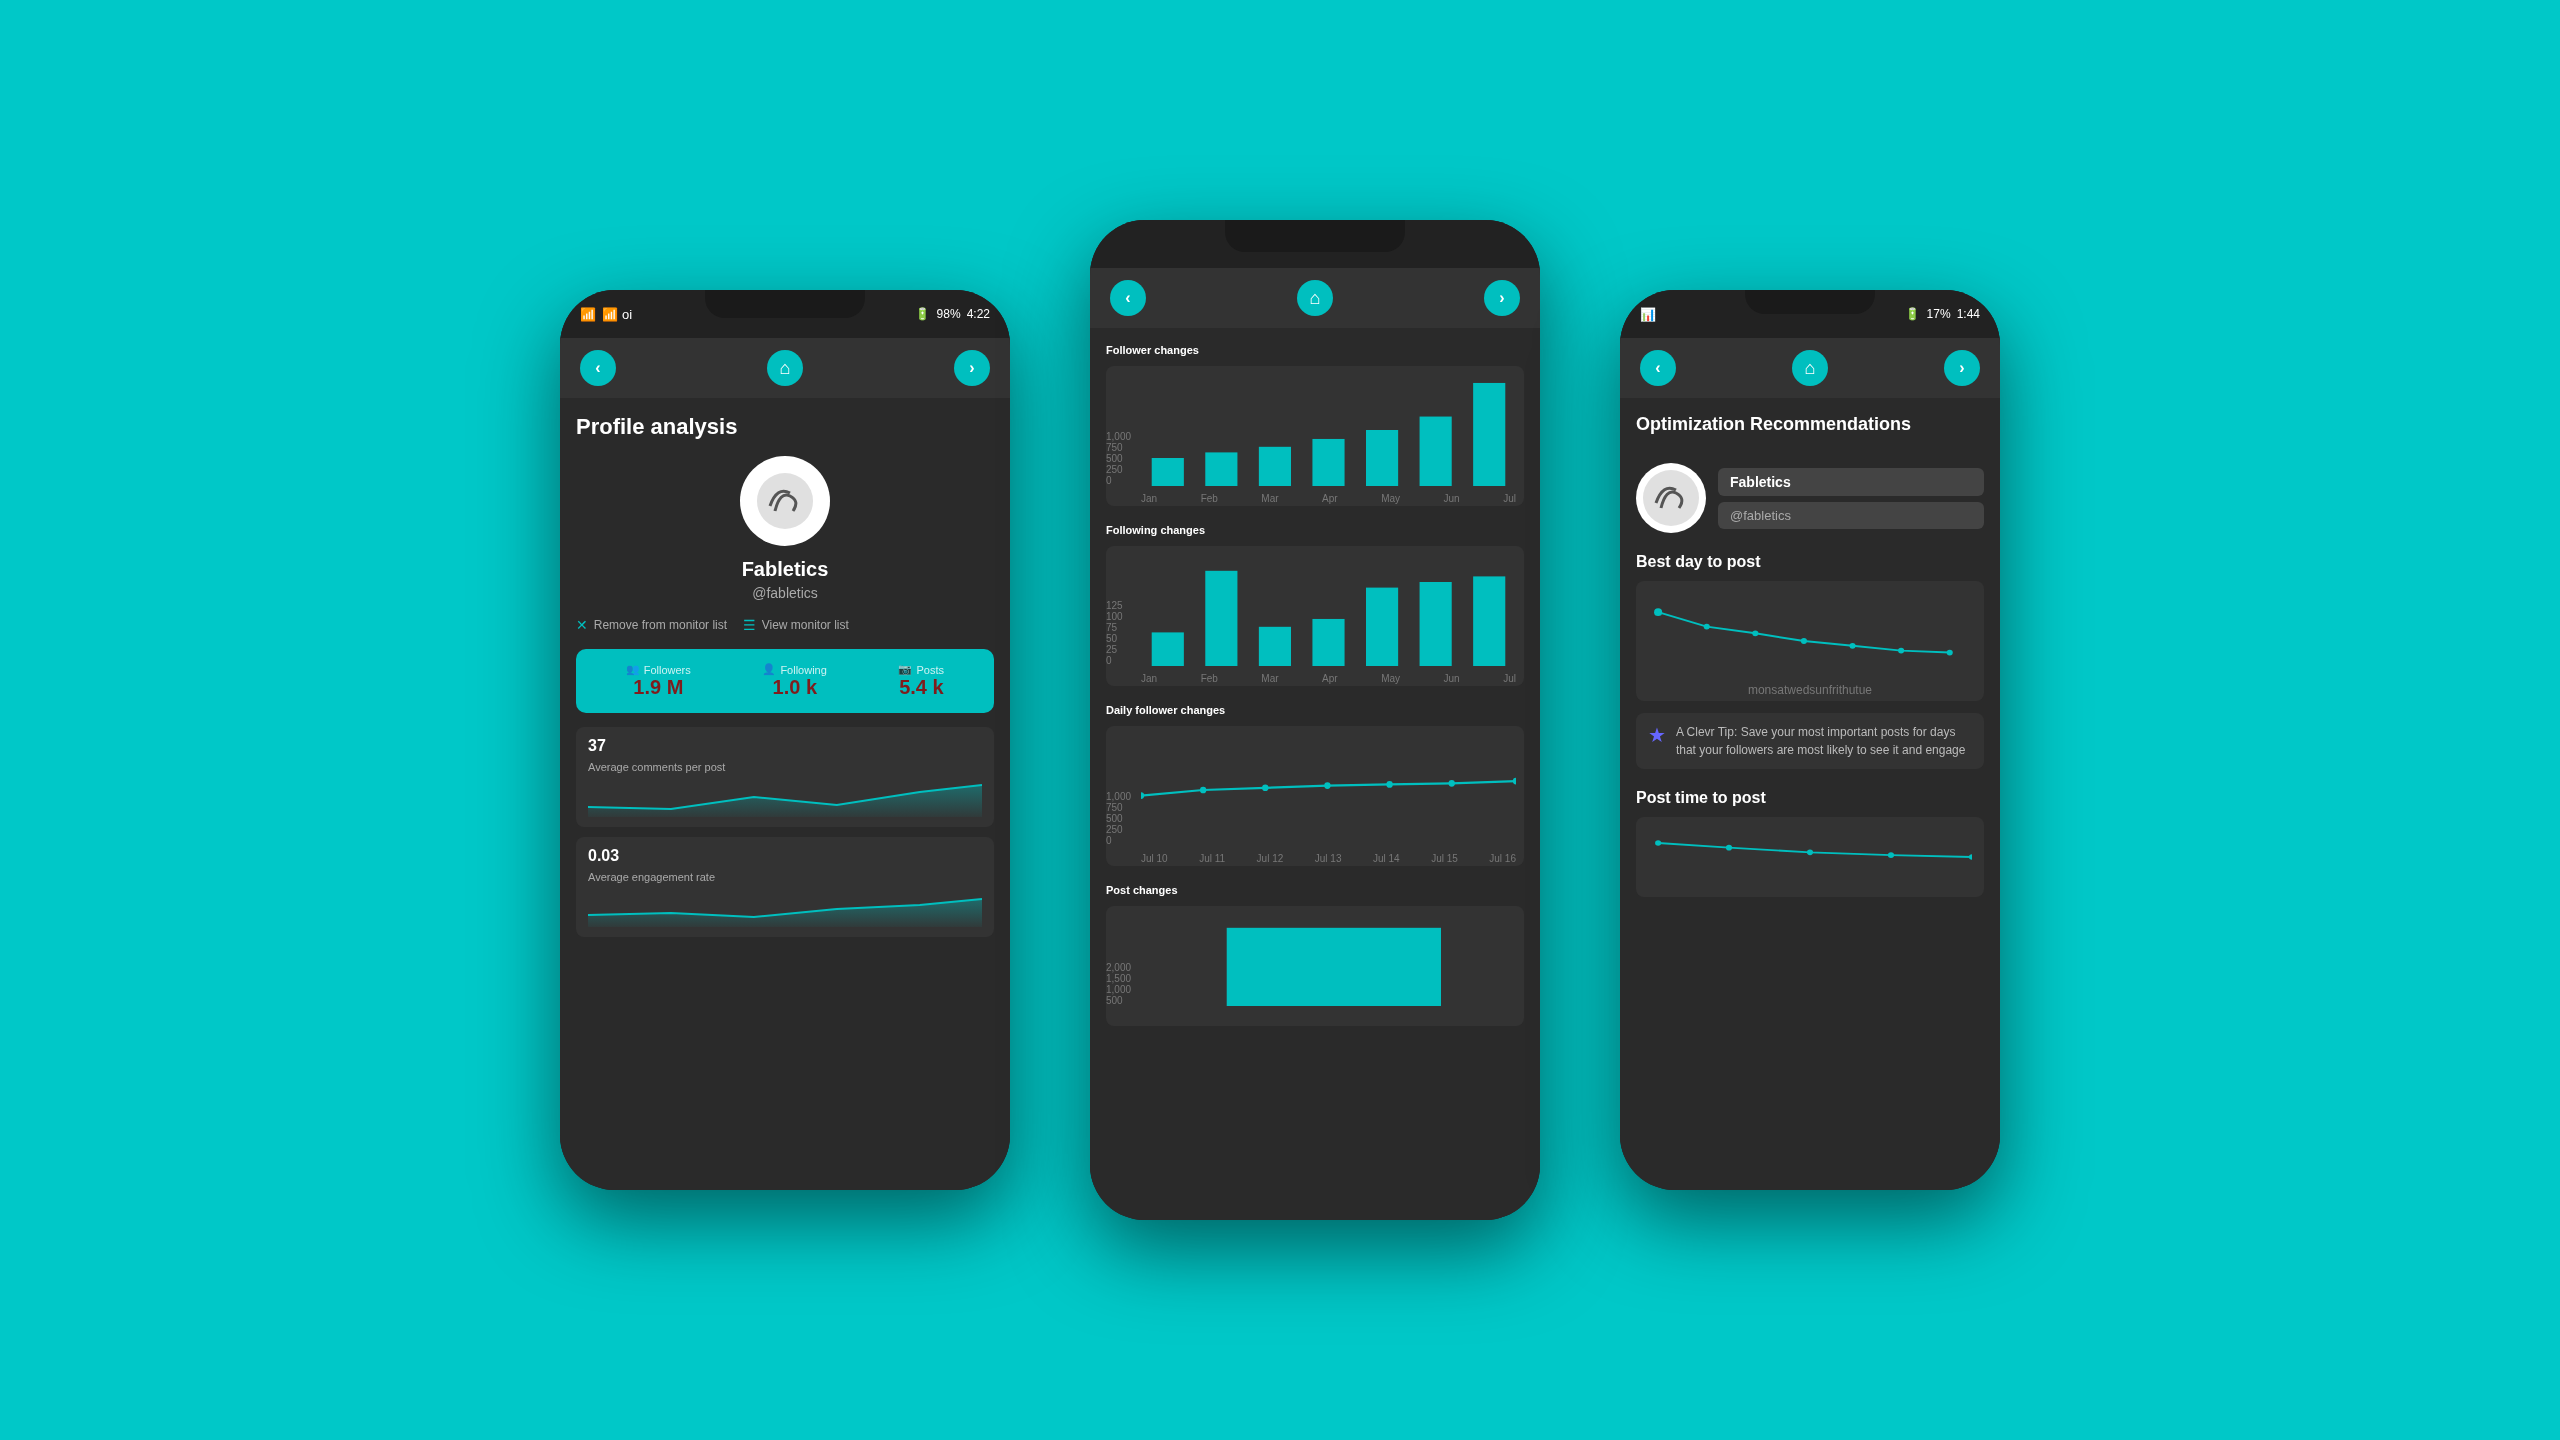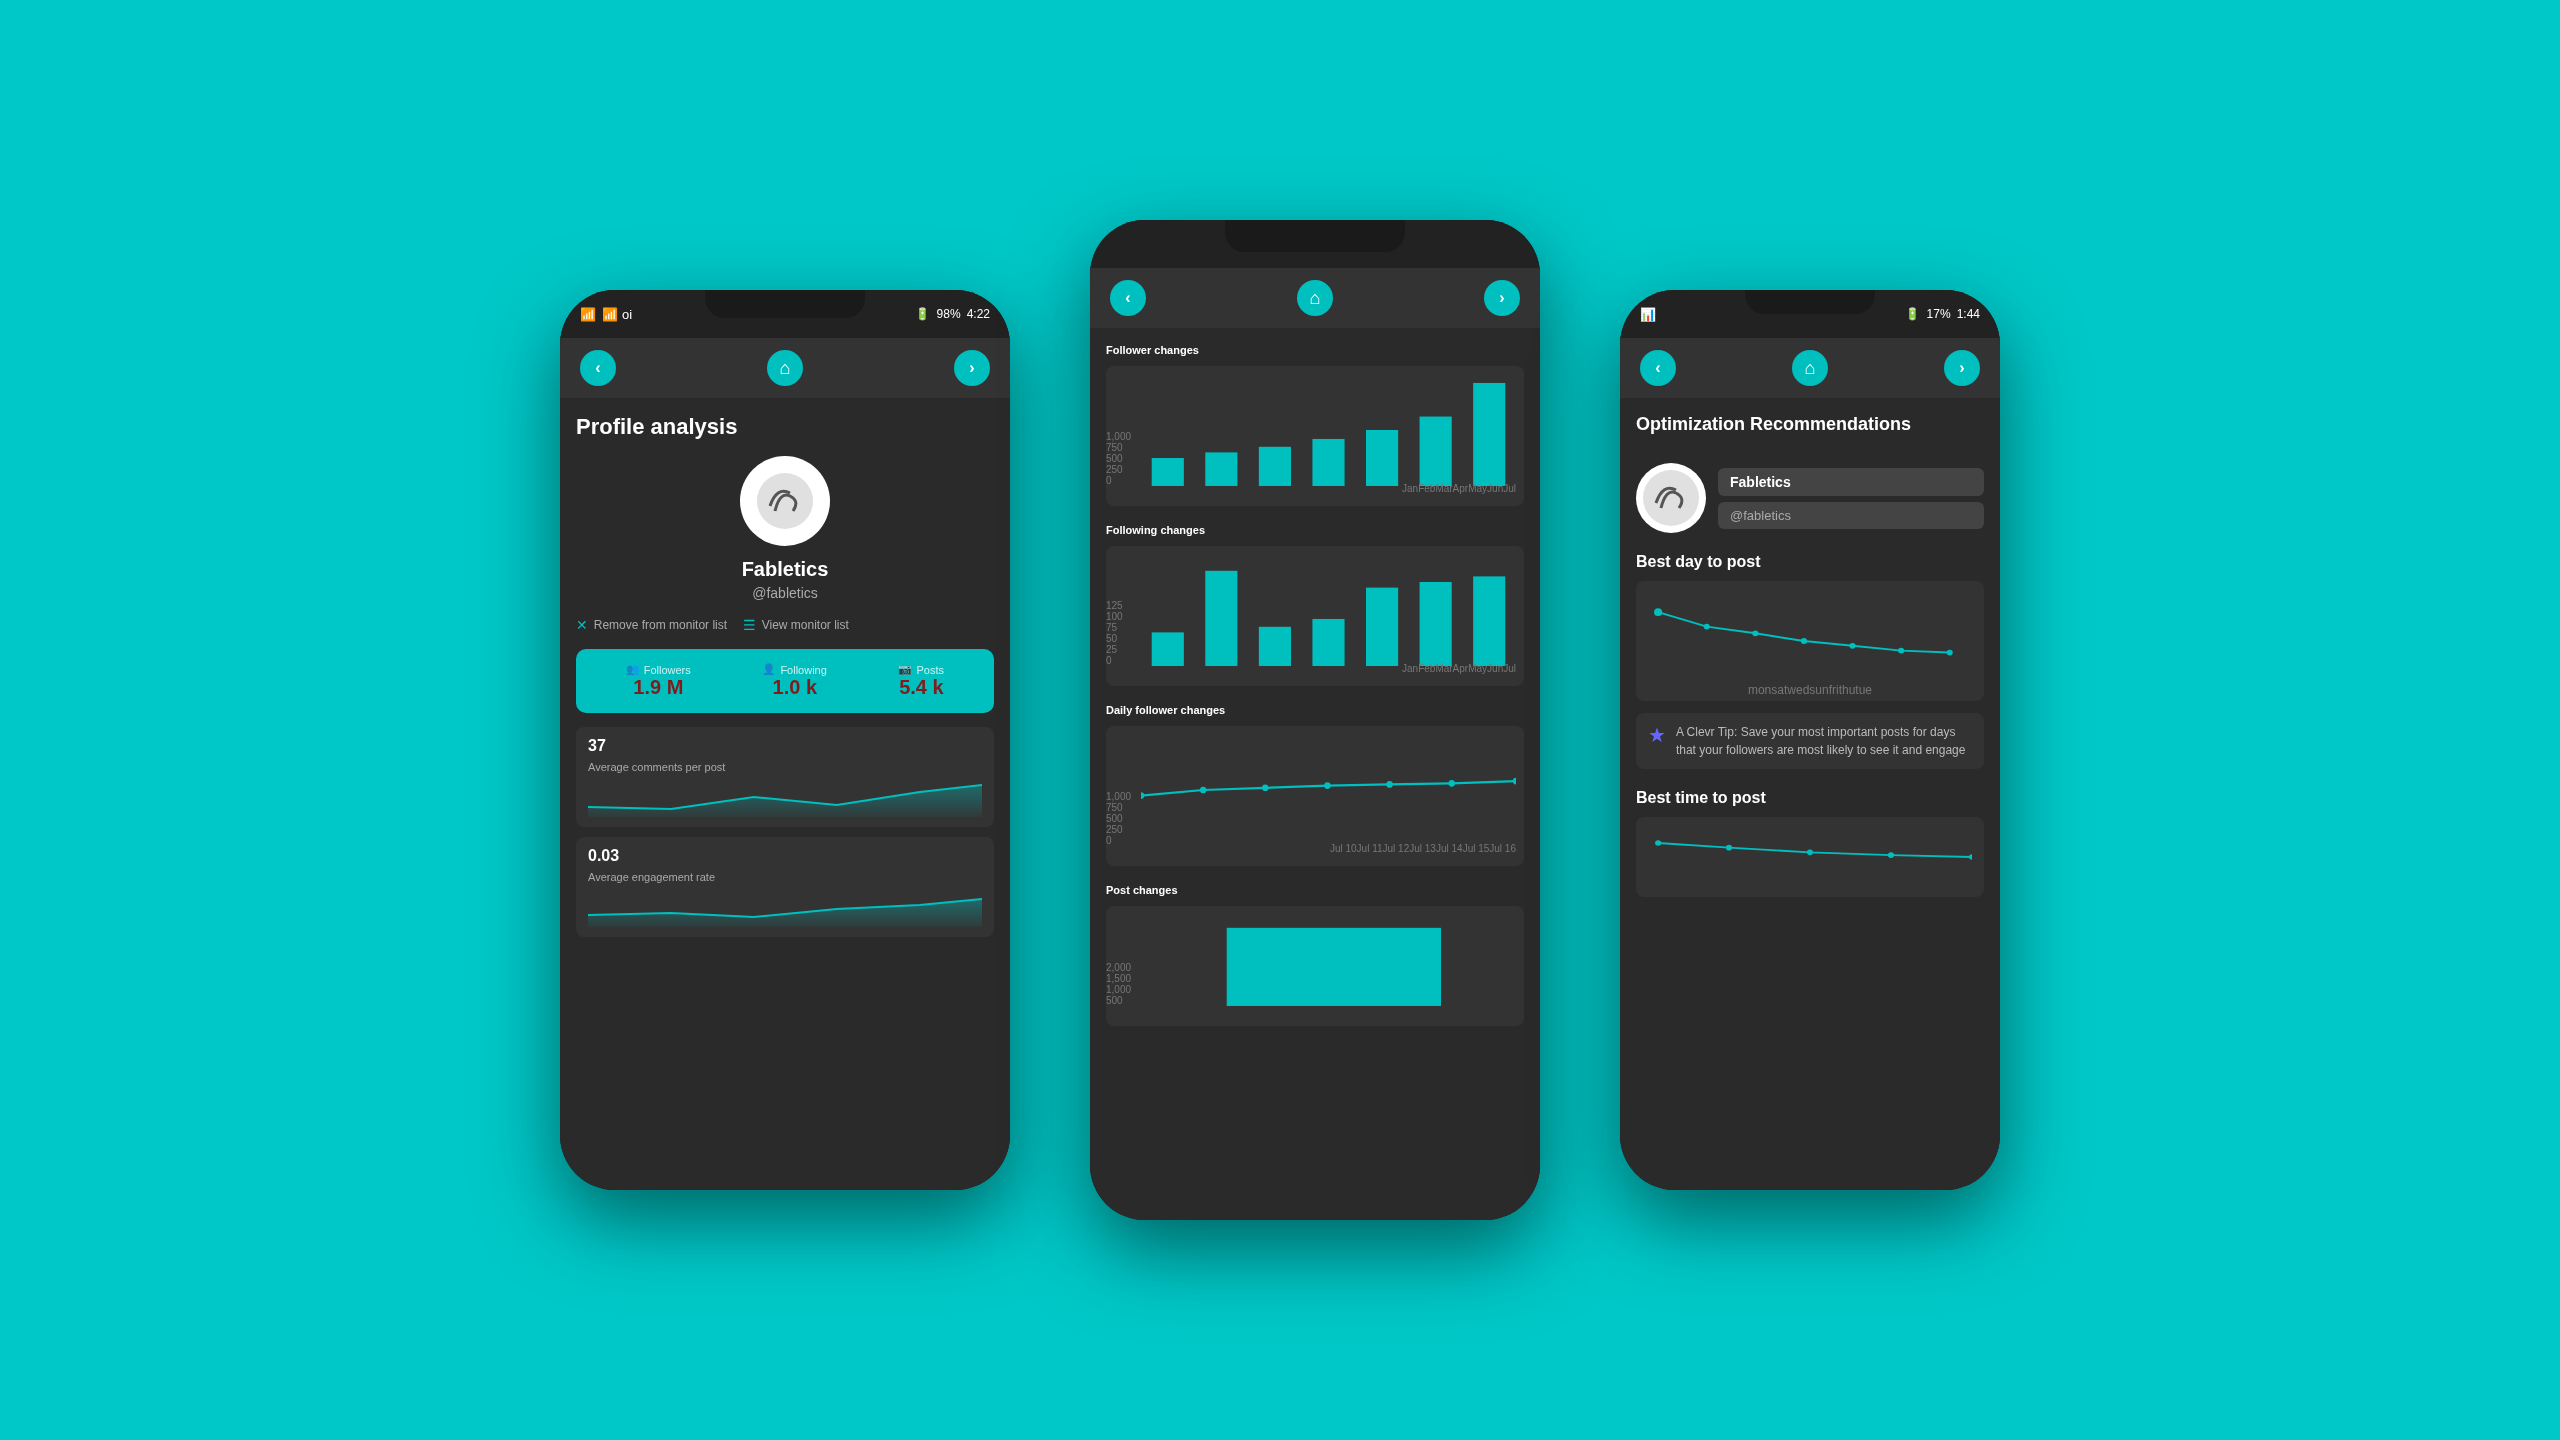--- a/index.html
+++ b/index.html
@@ -236,25 +236,25 @@
     }
     .chart-area {
       position: absolute;
       left: 35px;
       right: 8px;
       top: 8px;
       bottom: 20px;
     }
     .chart-x-labels {
       position: absolute;
-      bottom: 12px;
+      bottom: 2px;
       left: 35px;
       right: 8px;
       display: flex;
-      justify-content: flex-end;
+      justify-content: space-between;
       font-size: 10px;
       color: #777;
     }
 
     
     .opt-title {
       font-size: 18px;
       font-weight: 600;
       color: #fff;
       margin-bottom: 28px;
@@ -629,21 +629,21 @@
               <span>thu</span>
               <span>tue</span>
           </div>
         </div>
 
         <div class="tip-box">
           <span class="tip-star">★</span>
           <span class="tip-text">A Clevr Tip: Save your most important posts for days that your followers are most likely to see it and engage</span>
         </div>
 
-        <div class="section-title">Best time to post</div>
+        <div class="section-title">Post time to post</div>
         <div class="time-chart-container">
           <svg width="100%" height="100%" viewBox="0 0 320 60" preserveAspectRatio="none">
             <path d="M10,15 L80,20 L160,25 L240,28 L320,30" fill="none" stroke="#00bfbf" stroke-width="2"></path>
             <circle cx="10" cy="15" r="3" fill="#00bfbf"></circle>
             <circle cx="80" cy="20" r="3" fill="#00bfbf"></circle>
             <circle cx="160" cy="25" r="3" fill="#00bfbf"></circle>
             <circle cx="240" cy="28" r="3" fill="#00bfbf"></circle>
             <circle cx="320" cy="30" r="3" fill="#00bfbf"></circle>
           </svg>
         </div>

